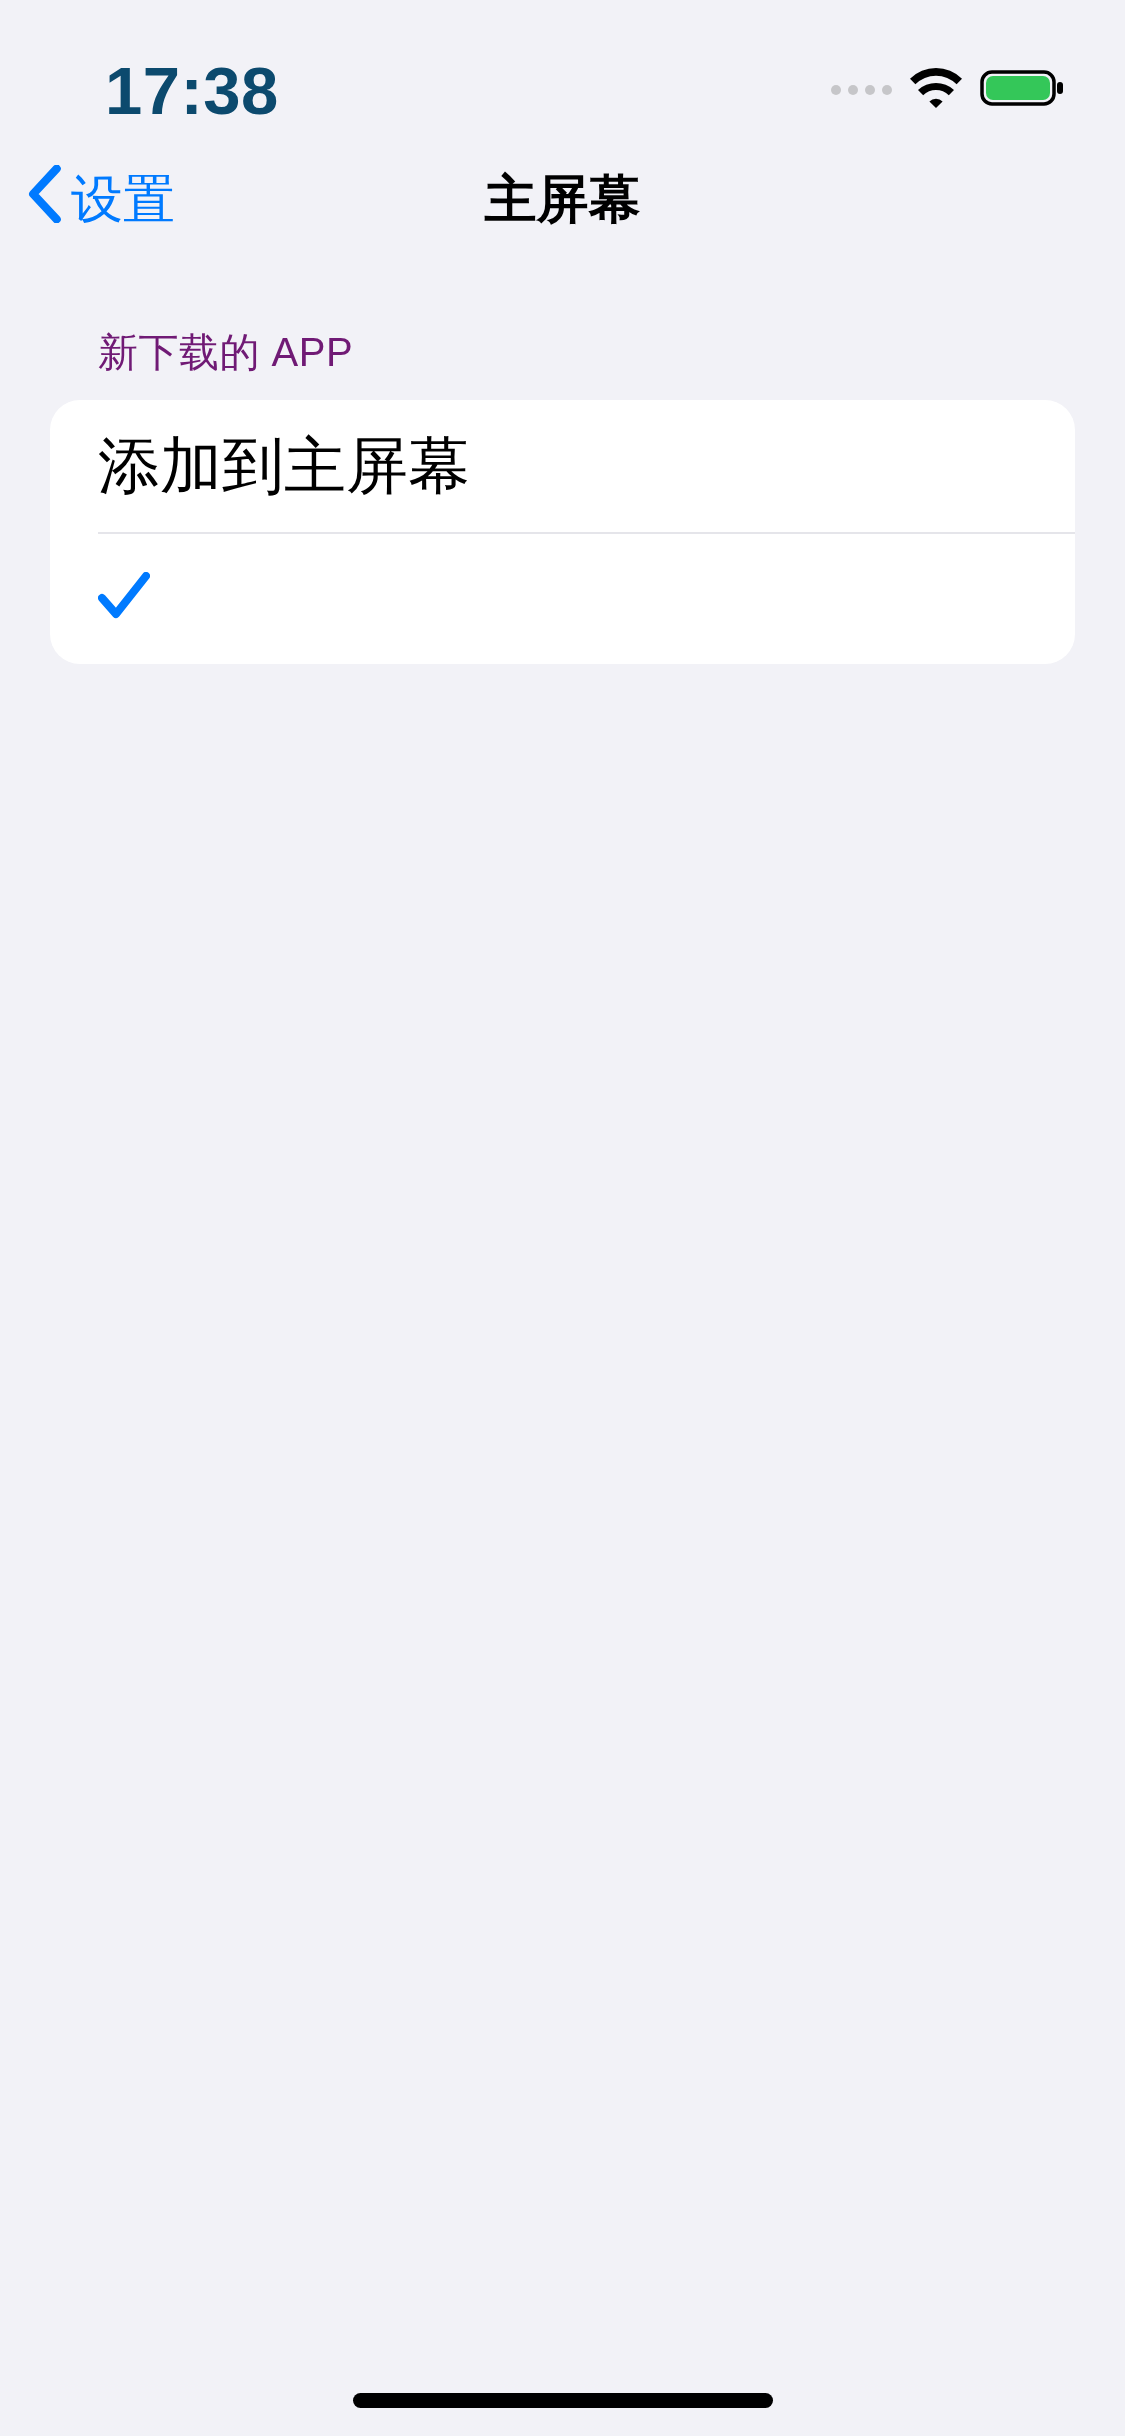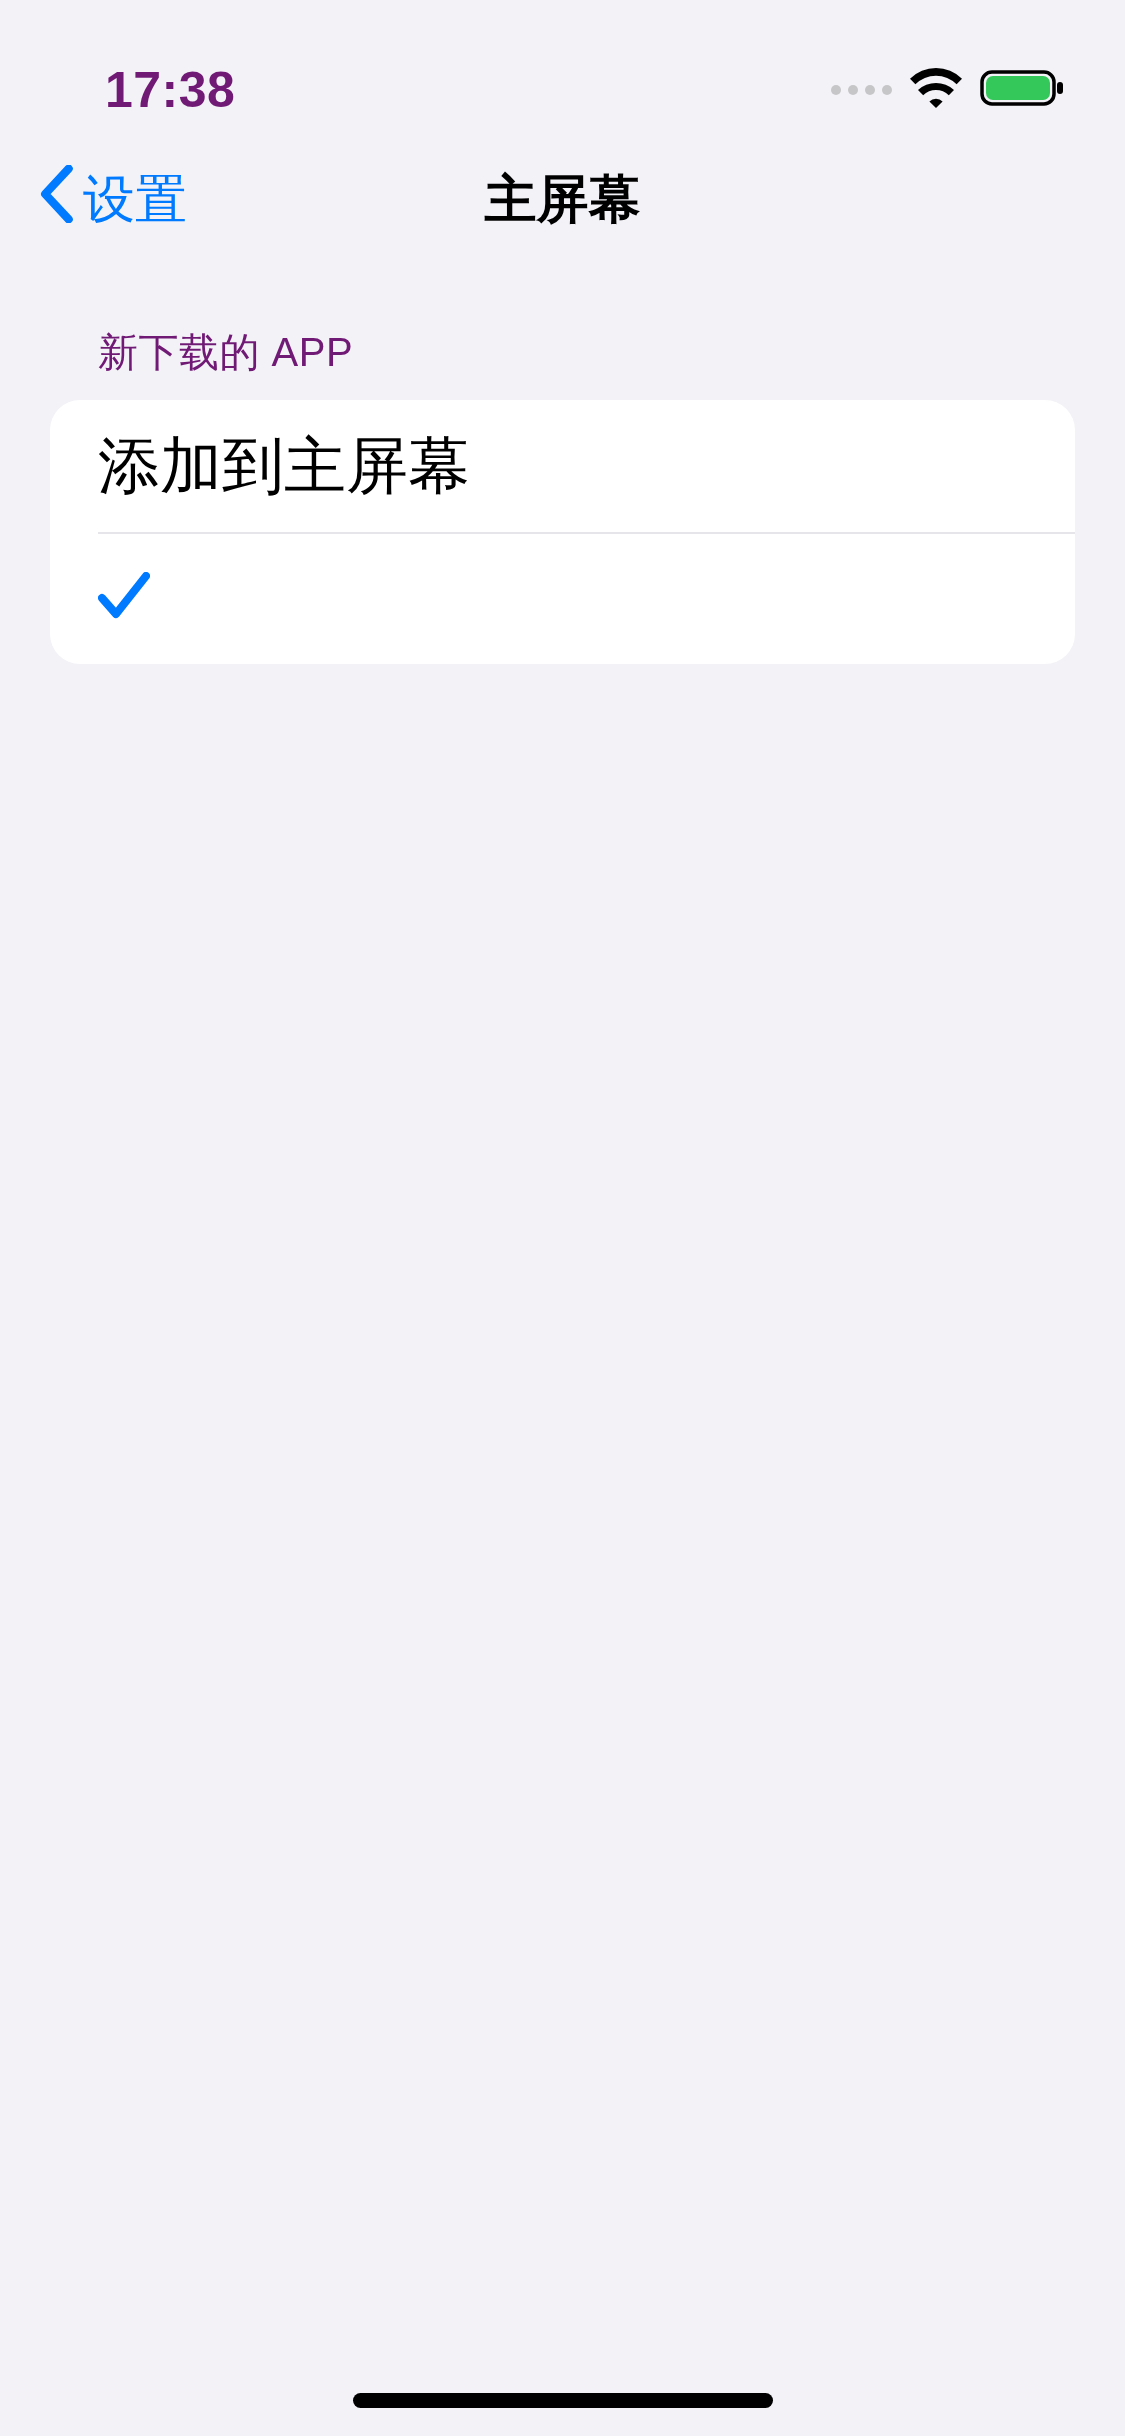--- a/index.html
+++ b/index.html
@@ -19,23 +19,23 @@
 
     
     .status-bar {
       display: flex;
       justify-content: space-between;
       align-items: center;
       padding: 50px 60px 0 60px;
       height: 130px;
     }
     .status-time {
-      font-size: 50px;
+      font-size: 67px;
       font-weight: 600;
-      color: #701a75;
+      color: #0c4a6e;
       letter-spacing: 0.5px;
       margin-left: 45px;
     }
     .status-right {
       display: flex;
       align-items: center;
       gap: 18px;
     }
     .dots {
       display: flex;
@@ -61,21 +61,21 @@
     .nav-bar {
       display: flex;
       align-items: center;
       justify-content: center;
       position: relative;
       height: 140px;
       padding: 0 30px;
     }
     .nav-back {
       position: absolute;
-      left: 37px;
+      left: 25px;
       display: flex;
       align-items: center;
       gap: 8px;
       color: #007aff;
       font-size: 52px;
     }
     .nav-back-chevron svg {
       width: 38px;
       height: 58px;
     }

